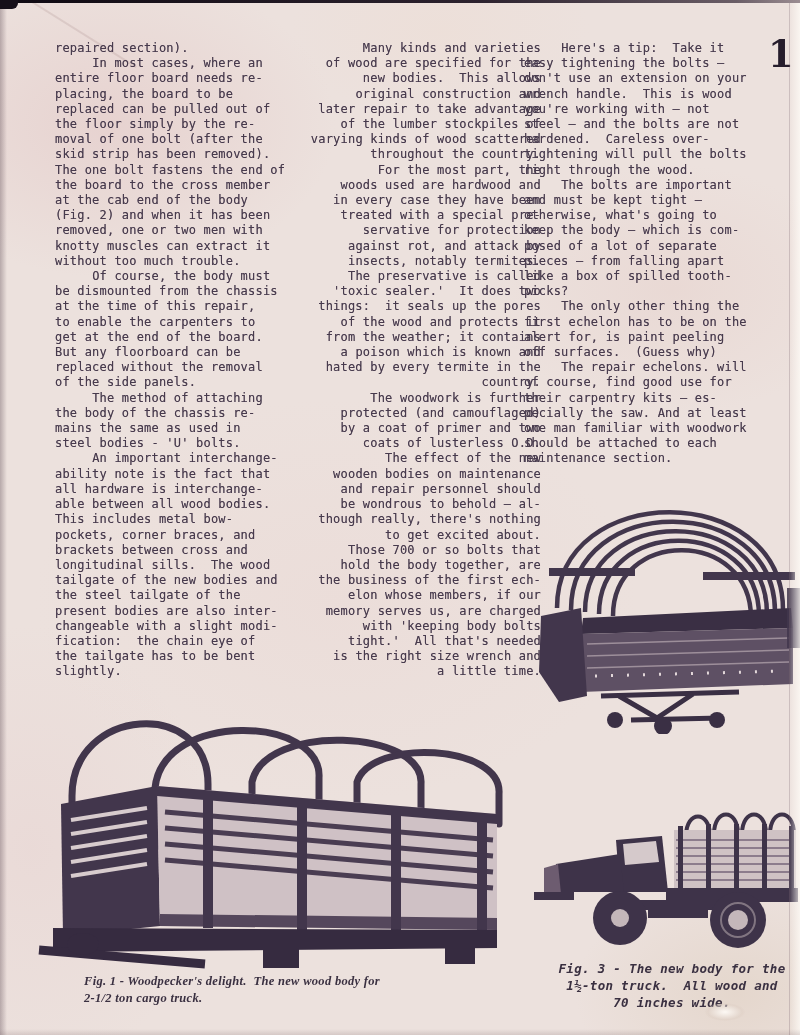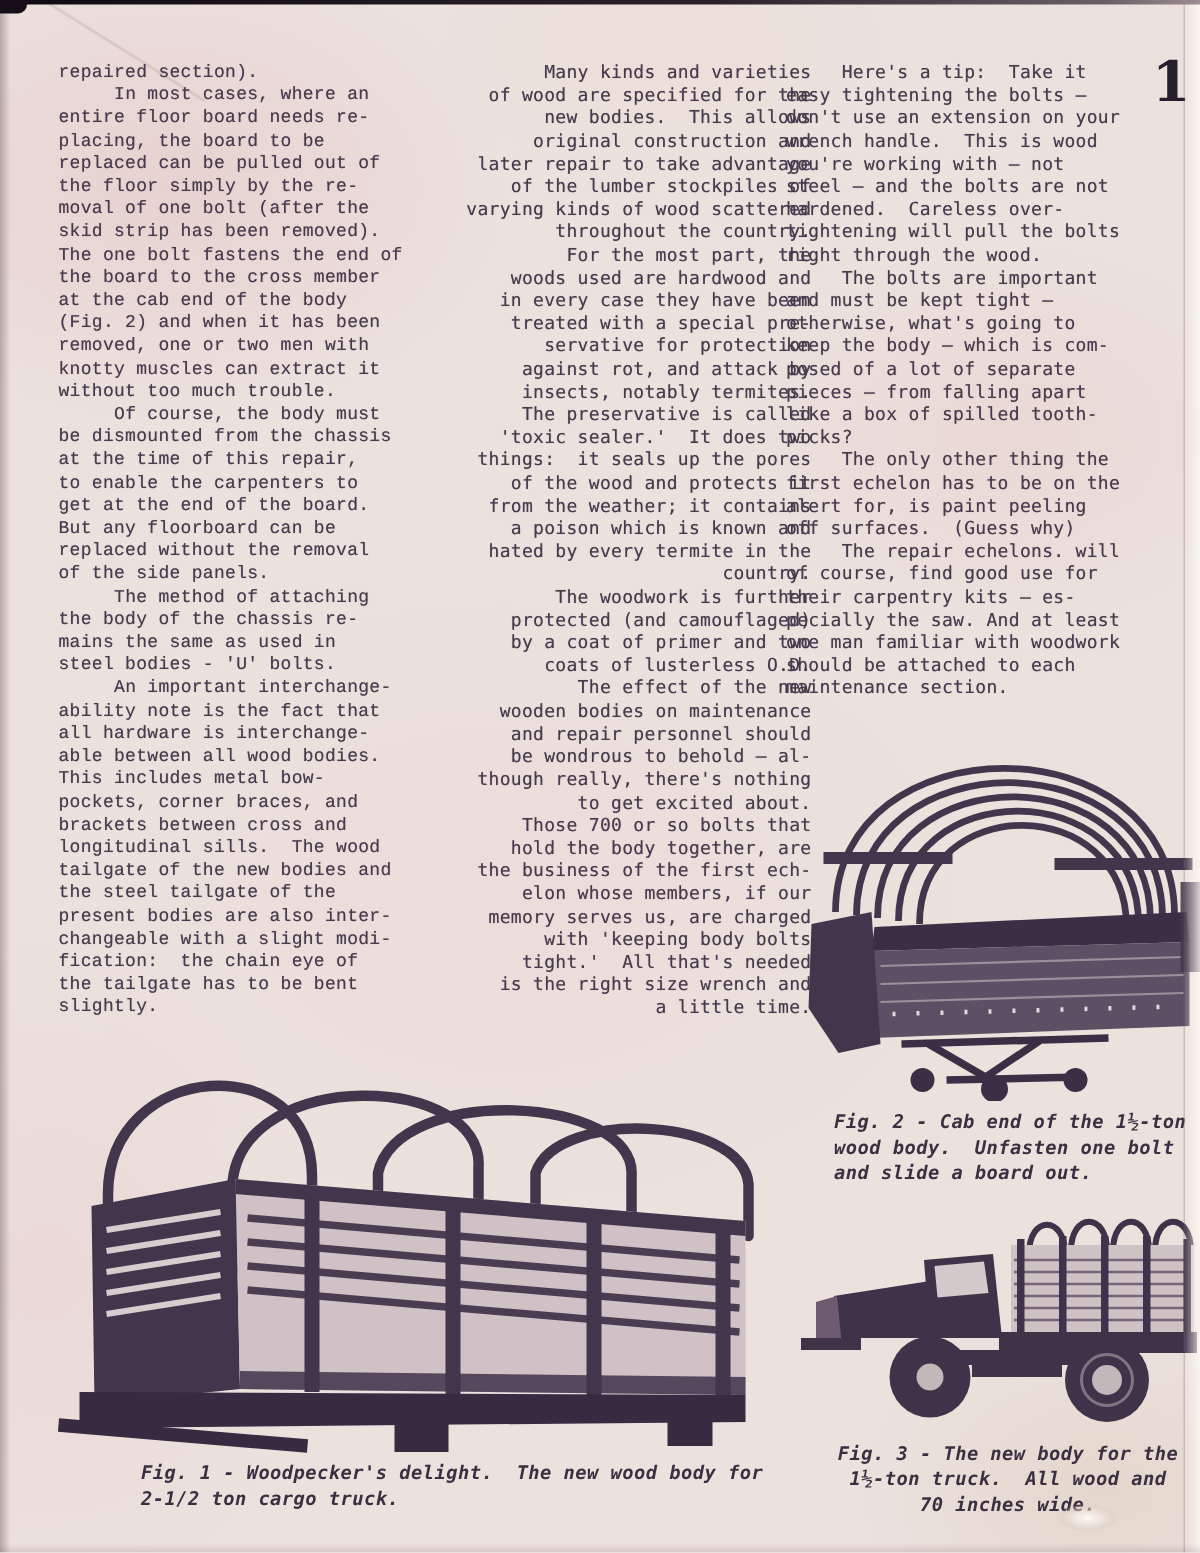--- a/index.html
+++ b/index.html
@@ -36,34 +36,34 @@
     color:#261d2c;
   }
   .col{
     position:absolute;top:41px;
     white-space:pre-wrap;
     font-family:"DejaVu Sans Mono", monospace;
     font-size:12px;line-height:15.2px;letter-spacing:0.2px;
     color:#473a4d;
     text-shadow:0 0 0.5px rgba(71,58,77,0.55);
   }
-  .col1{left:39px;width:242px;font-family:Liberation Mono, monospace;}
+  .col1{left:55px;width:242px;}
   .col2{left:299px;width:242px;text-align:right;}
   .col3{left:524px;width:250px;}
 
   .fig{position:absolute;}
   .caption{
     position:absolute;
     white-space:pre-wrap;
     font-family:"DejaVu Sans Mono", monospace;
     font-style:italic;font-weight:700;
     font-size:12.5px;line-height:17px;letter-spacing:0.3px;
     color:#3a3041;
   }
-  .cap1{left:94px;top:973px;width:440px;}
+  .cap1{left:84px;top:973px;width:440px;font-family:Liberation Serif, serif;}
   .cap2{left:556px;top:739px;width:240px;}
   .cap3{left:550px;top:960px;width:244px;text-align:center;}
 
   .stain-tear{position:absolute;left:705px;top:1003px;width:40px;height:18px;
     background:radial-gradient(ellipse at center, rgba(255,252,248,0.9), rgba(220,205,195,0.4) 60%, transparent 75%);
     border-radius:50%;}
 </style>
 </head>
 <body>
 
@@ -251,23 +251,20 @@
       <path d="M 84,228 L 122,250 L 158,226"></path>
       <path d="M 96,252 L 186,250"></path>
     </g>
     <g fill="#3a2f44">
       <circle cx="80" cy="252" r="8"></circle>
       <circle cx="128" cy="258" r="9"></circle>
       <circle cx="182" cy="252" r="8"></circle>
     </g>
     <rect x="252" y="120" width="13" height="60" fill="#42364c" opacity="0.85"></rect>
   </svg>
-  <div class="caption cap2">Fig. 2 - Cab end of the 1½-ton
-wood body.  Unfasten one bolt
-and slide a board out.</div>
 
   <svg class="fig" style="left:528px;top:800px;" width="272" height="158" viewBox="0 0 272 158">
     <g stroke="#3e3349" stroke-width="4" fill="none">
       <path d="M 158,36 C 158,10 182,10 182,36"></path>
       <path d="M 186,34 C 186,8 210,8 210,34"></path>
       <path d="M 214,34 C 214,8 238,8 238,34"></path>
       <path d="M 242,34 C 242,8 266,8 266,34"></path>
     </g>
     <rect x="146" y="30" width="122" height="58" fill="#cfc2c4"></rect>
     <g stroke="#76647a" stroke-width="1.6">

